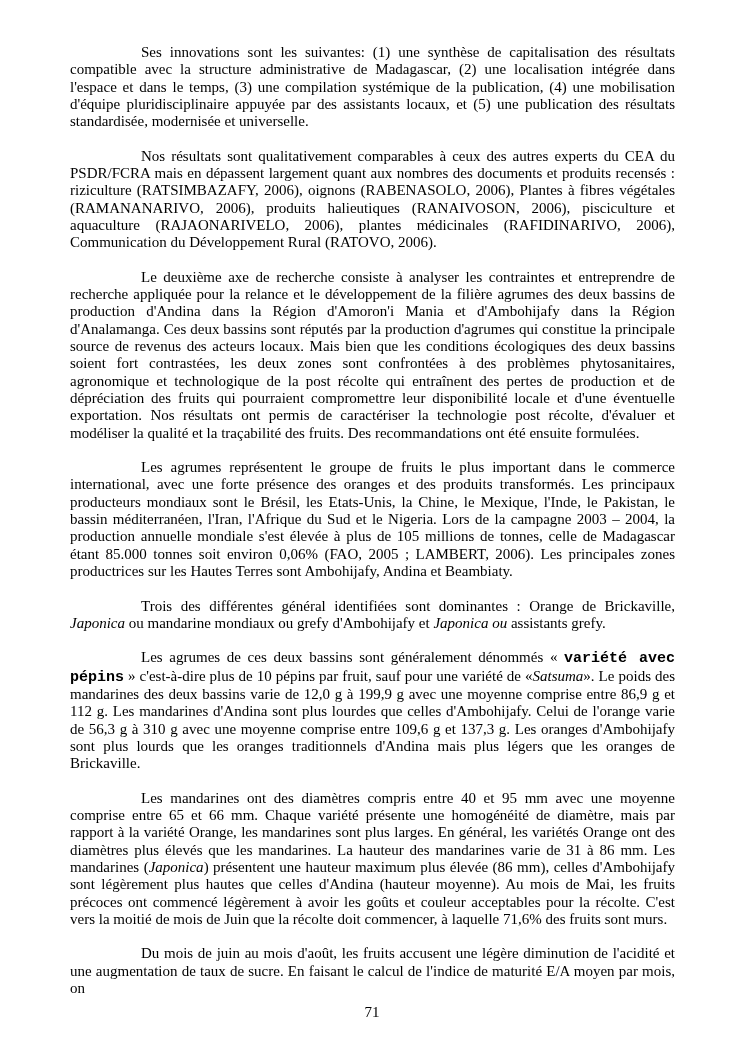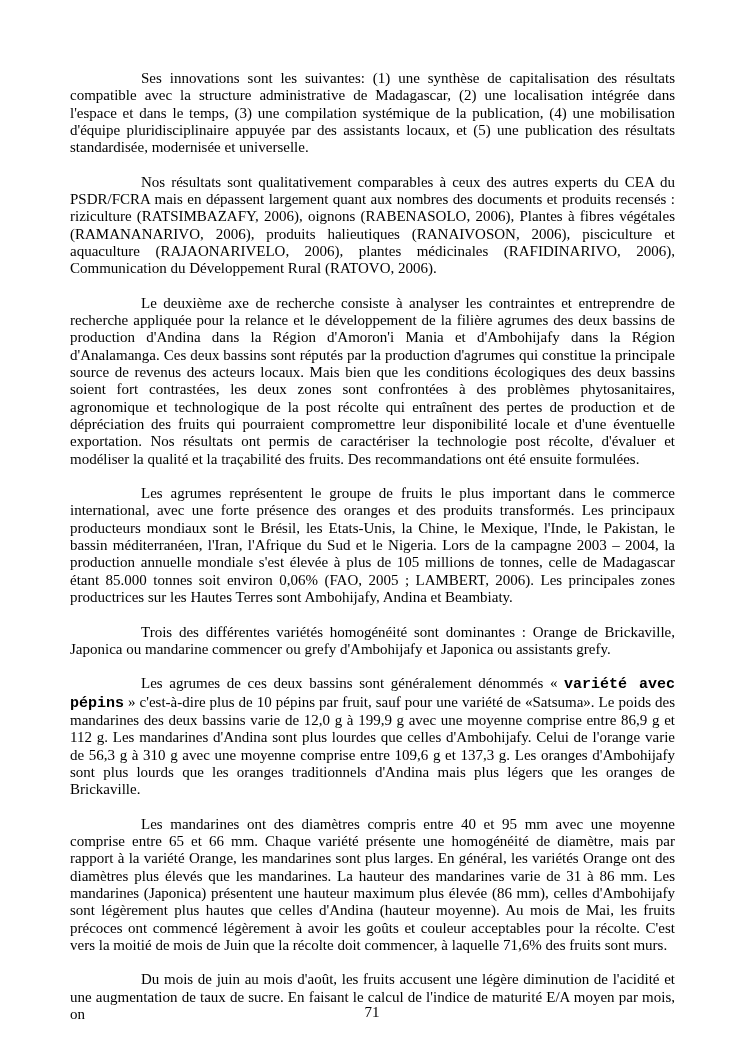--- a/index.html
+++ b/index.html
@@ -7,49 +7,49 @@
   .page {
     position: relative;
     width: 744px;
     height: 1053px;
     margin: 0 auto;
     background: #ffffff;
     color: #000000;
     font-family: "Liberation Serif", "DejaVu Serif", serif;
     font-size: 15px;
     line-height: 17.3px;
-    padding: 70px 69px 0 70px;
+    padding: 44px 69px 0 70px;
     overflow: hidden;
   }
   .body-text { width: 100%; }
   .para {
     text-align: justify;
     text-indent: 71px;
     margin-bottom: 17.3px;
   }
   .para:last-child { margin-bottom: 0; }
-  .para .italic { }
+  .para .italic { font-style: italic; }
   .para .bold { font-weight: bold; font-family: Liberation Mono, monospace; }
   .page-number {
     position: absolute;
     bottom: 32px;
     left: 0;
     right: 0;
     text-align: center;
     font-size: 15px;
   }
 </style>
 </head>
 <body>
 
 <div class="page">
   <div class="body-text">
     <p class="para"><span>Ses innovations sont les suivantes: (1) une synthèse de capitalisation des résultats compatible avec la structure administrative de Madagascar, (2) une localisation intégrée dans l'espace et dans le temps, (3) une compilation systémique de la publication, (4) une mobilisation d'équipe pluridisciplinaire appuyée par des assistants locaux, et (5) une publication des résultats standardisée, modernisée et universelle.</span></p>
     <p class="para"><span>Nos résultats sont qualitativement comparables à ceux des autres experts du CEA du PSDR/FCRA mais en dépassent largement quant aux nombres des documents et produits recensés : riziculture (RATSIMBAZAFY, 2006), oignons (RABENASOLO, 2006), Plantes à fibres végétales (RAMANANARIVO, 2006), produits halieutiques (RANAIVOSON, 2006), pisciculture et aquaculture (RAJAONARIVELO, 2006), plantes médicinales (RAFIDINARIVO, 2006), Communication du Développement Rural (RATOVO, 2006).</span></p>
     <p class="para"><span>Le deuxième axe de recherche consiste à analyser les contraintes et entreprendre de recherche appliquée pour la relance et le développement de la filière agrumes des deux bassins de production d'Andina dans la Région d'Amoron'i Mania et d'Ambohijafy dans la Région d'Analamanga. Ces deux bassins sont réputés par la production d'agrumes qui constitue la principale source de revenus des acteurs locaux. Mais bien que les conditions écologiques des deux bassins soient fort contrastées, les deux zones sont confrontées à des problèmes phytosanitaires, agronomique et technologique de la post récolte qui entraînent des pertes de production et de dépréciation des fruits qui pourraient compromettre leur disponibilité locale et d'une éventuelle exportation. Nos résultats ont permis de caractériser la technologie post récolte, d'évaluer et modéliser la qualité et la traçabilité des fruits. Des recommandations ont été ensuite formulées.</span></p>
     <p class="para"><span>Les agrumes représentent le groupe de fruits le plus important dans le commerce international, avec une forte présence des oranges et des produits transformés. Les principaux producteurs mondiaux sont le Brésil, les Etats-Unis, la Chine, le Mexique, l'Inde, le Pakistan, le bassin méditerranéen, l'Iran, l'Afrique du Sud et le Nigeria. Lors de la campagne 2003 – 2004, la production annuelle mondiale s'est élevée à plus de 105 millions de tonnes, celle de Madagascar étant 85.000 tonnes soit environ 0,06% (FAO, 2005 ; LAMBERT, 2006). Les principales zones productrices sur les Hautes Terres sont Ambohijafy, Andina et Beambiaty.</span></p>
-    <p class="para"><span>Trois des différentes variétés homogénéité sont dominantes : Orange de Brickaville, </span><span class="italic">Japonica</span><span> ou mandarine commencer ou grefy d'Ambohijafy et </span><span class="italic">Japonica ou</span><span> assistants grefy.</span></p>
+    <p class="para"><span>Trois des différentes général identifiées sont dominantes : Orange de Brickaville, </span><span class="italic">Japonica</span><span> ou mandarine mondiaux ou grefy d'Ambohijafy et </span><span class="italic">Japonica ou</span><span> assistants grefy.</span></p>
     <p class="para"><span>Les agrumes de ces deux bassins sont généralement dénommés « </span><span class="bold">variété avec pépins</span><span> » c'est-à-dire plus de 10 pépins par fruit, sauf pour une variété de «</span><span class="italic">Satsuma</span><span>». Le poids des mandarines des deux bassins varie de 12,0 g à 199,9 g avec une moyenne comprise entre 86,9 g et 112 g. Les mandarines d'Andina sont plus lourdes que celles d'Ambohijafy. Celui de l'orange varie de 56,3 g à 310 g avec une moyenne comprise entre 109,6 g et 137,3 g. Les oranges d'Ambohijafy sont plus lourds que les oranges traditionnels d'Andina mais plus légers que les oranges de Brickaville.</span></p>
     <p class="para"><span>Les mandarines ont des diamètres compris entre 40 et 95 mm avec une moyenne comprise entre 65 et 66 mm. Chaque variété présente une homogénéité de diamètre, mais par rapport à la variété Orange, les mandarines sont plus larges. En général, les variétés Orange ont des diamètres plus élevés que les mandarines. La hauteur des mandarines varie de 31 à 86 mm. Les mandarines (</span><span class="italic">Japonica</span><span>) présentent une hauteur maximum plus élevée (86 mm), celles d'Ambohijafy sont légèrement plus hautes que celles d'Andina (hauteur moyenne). Au mois de Mai, les fruits précoces ont commencé légèrement à avoir les goûts et couleur acceptables pour la récolte. C'est vers la moitié de mois de Juin que la récolte doit commencer, à laquelle 71,6% des fruits sont murs.</span></p>
     <p class="para"><span>Du mois de juin au mois d'août, les fruits accusent une légère diminution de l'acidité et une augmentation de taux de sucre. En faisant le calcul de l'indice de maturité E/A moyen par mois, on</span></p>
   </div>
   <div class="page-number">71</div>
 </div>
 
 </body></html>

